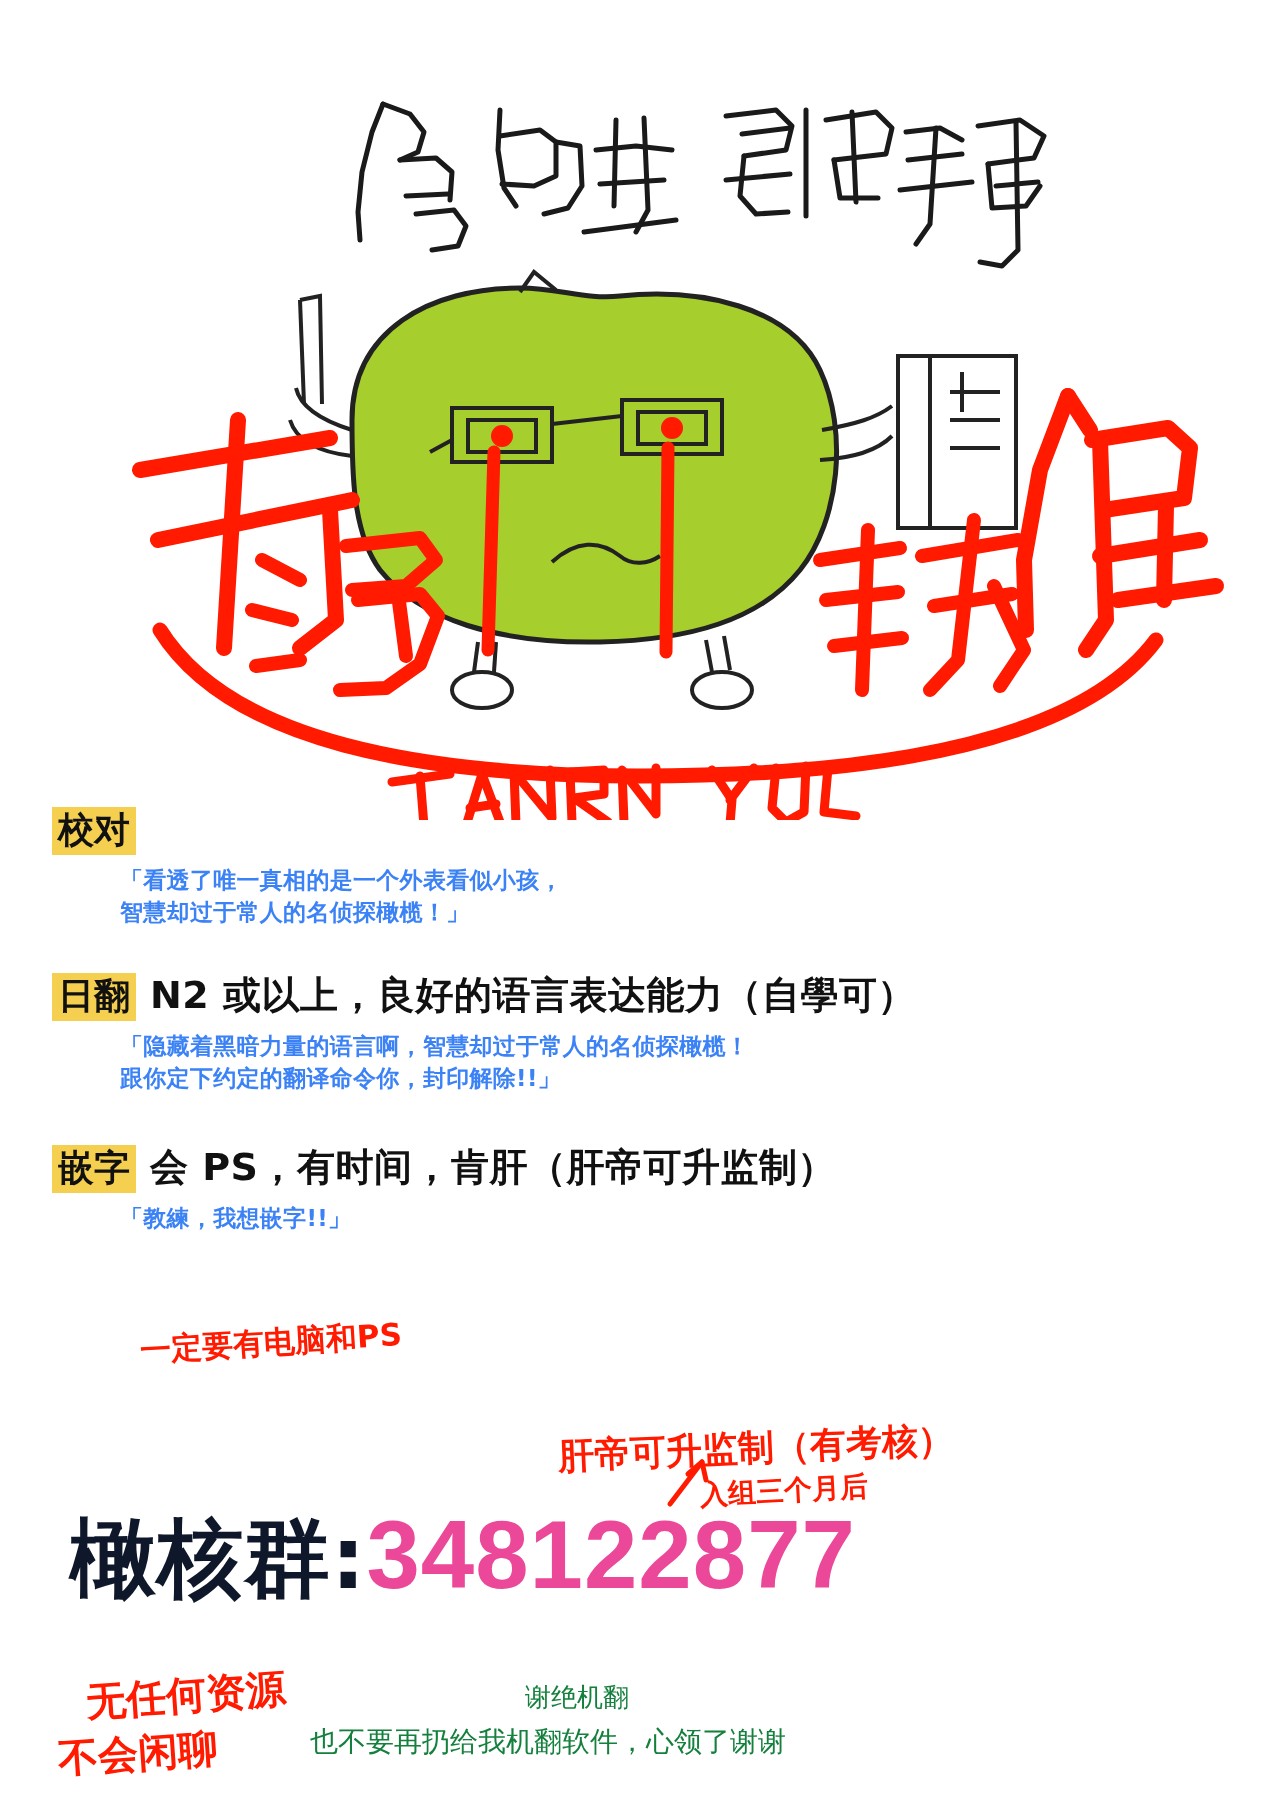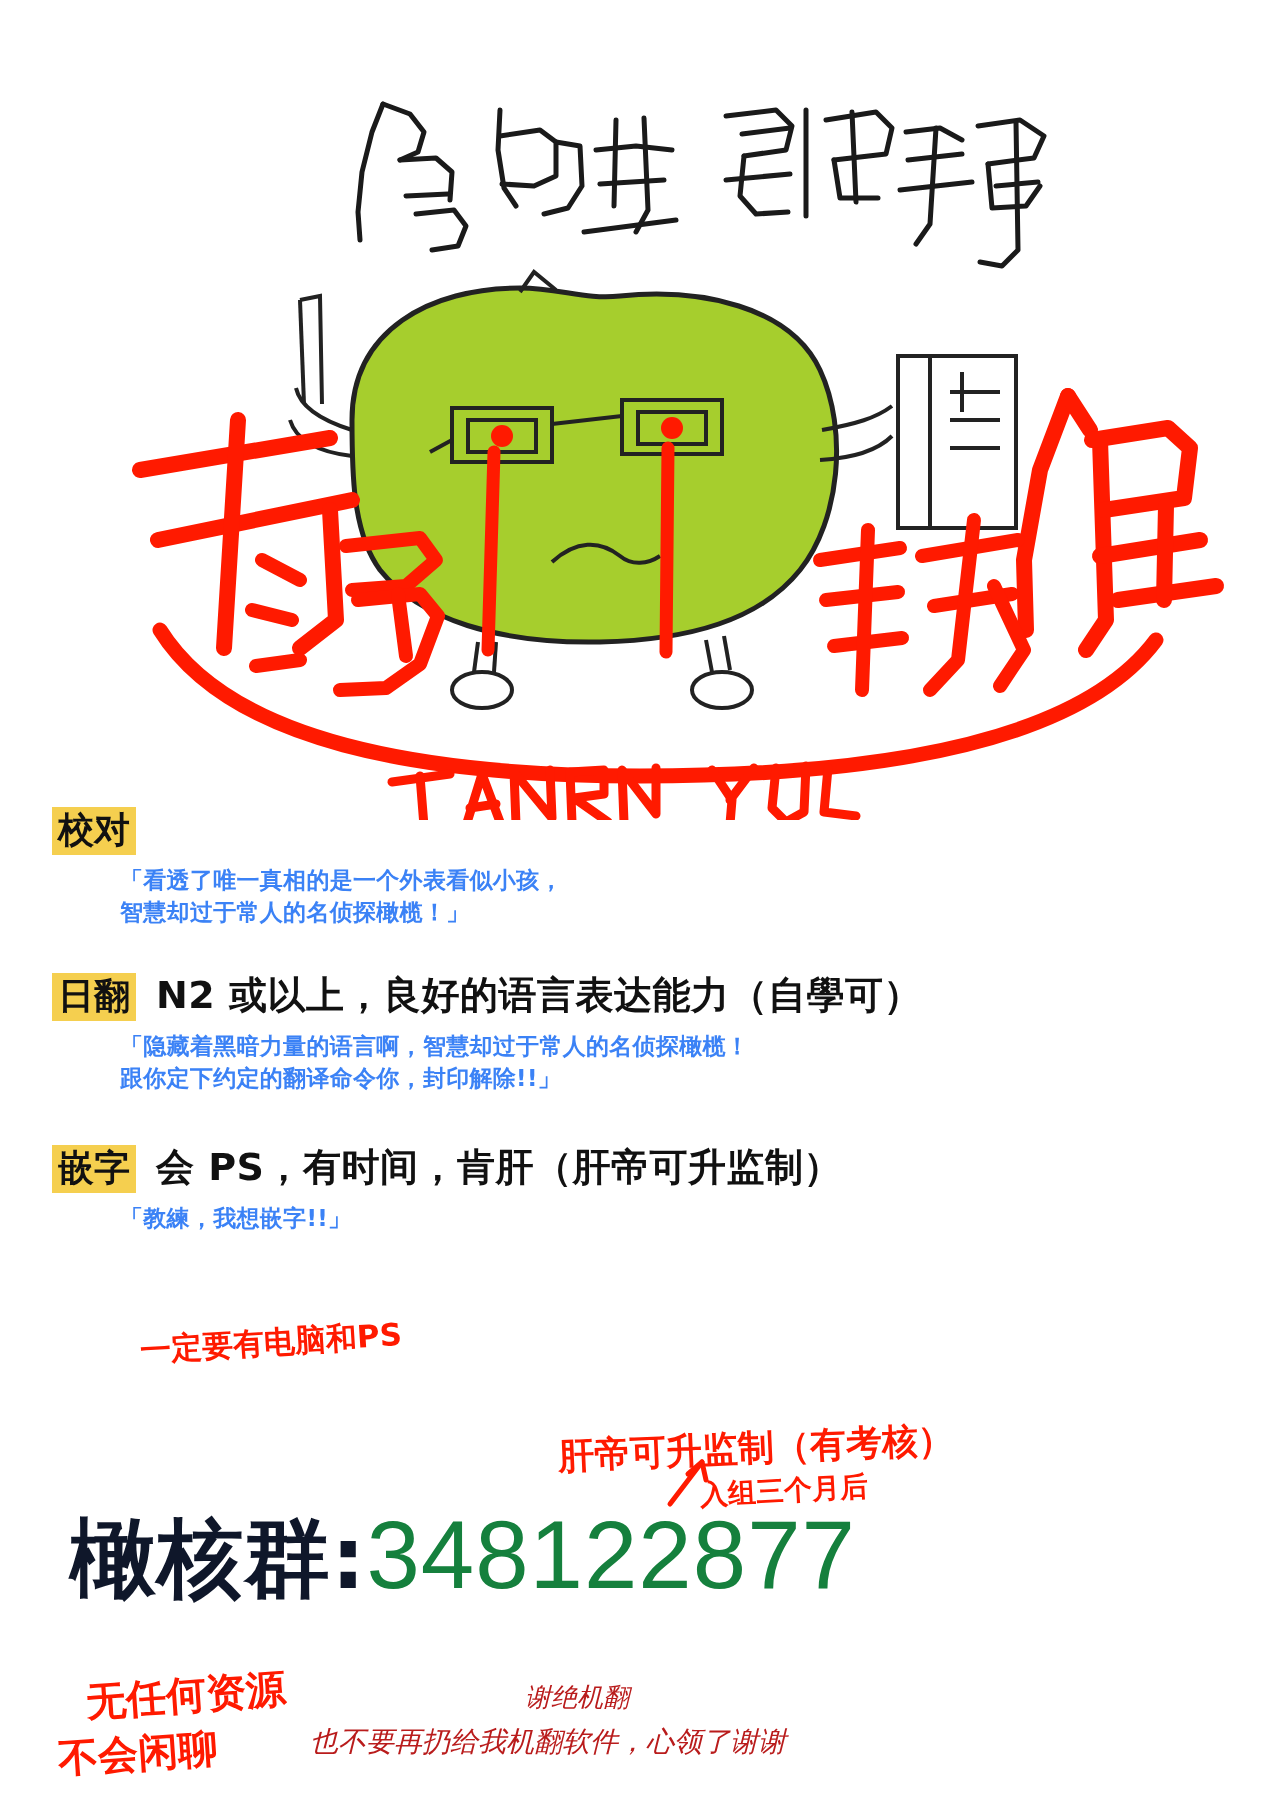--- a/index.html
+++ b/index.html
@@ -37,21 +37,21 @@
 
   .req-block {
     position: relative;
     margin: 0 0 26px 0;
     padding: 0 40px 0 52px;
   }
 
   .req-head {
     display: flex;
     align-items: flex-start;
-    gap: 20px;
+    gap: 14px;
     text-align: right;
   }
 
   .role-tag {
     background: #f5cf4f;
     color: #111;
     font-family: "DejaVu Sans", sans-serif;
     font-weight: 700;
     font-size: 36px;
     line-height: 1.18;
@@ -91,36 +91,35 @@
   }
   #group-label {
     font-family: "DejaVu Sans", sans-serif;
     font-weight: 700;
     font-size: 86px;
     color: #0f172a;
     letter-spacing: 1px;
   }
   #group-number {
     font-family: "Liberation Sans", sans-serif;
-    font-weight: 400;
+    font-weight: 700;
     font-size: 96px;
-    color: #15803d;
+    color: #ec4899;
     letter-spacing: 1px;
   }
 
   
   #footer {
     position: absolute;
     left: 310px;
     top: 1680px;
     width: 700px;
     text-align: left;
     font-family: "DejaVu Sans", sans-serif;
-    color: #b91c1c;
-    font-style: italic;
+    color: #15803d;
   }
   #footer .f1 {
     font-size: 26px;
     font-weight: 400;
     margin-left: 215px;
   }
   #footer .f2 {
     font-size: 28px;
     font-weight: 400;
     margin-top: 8px;

